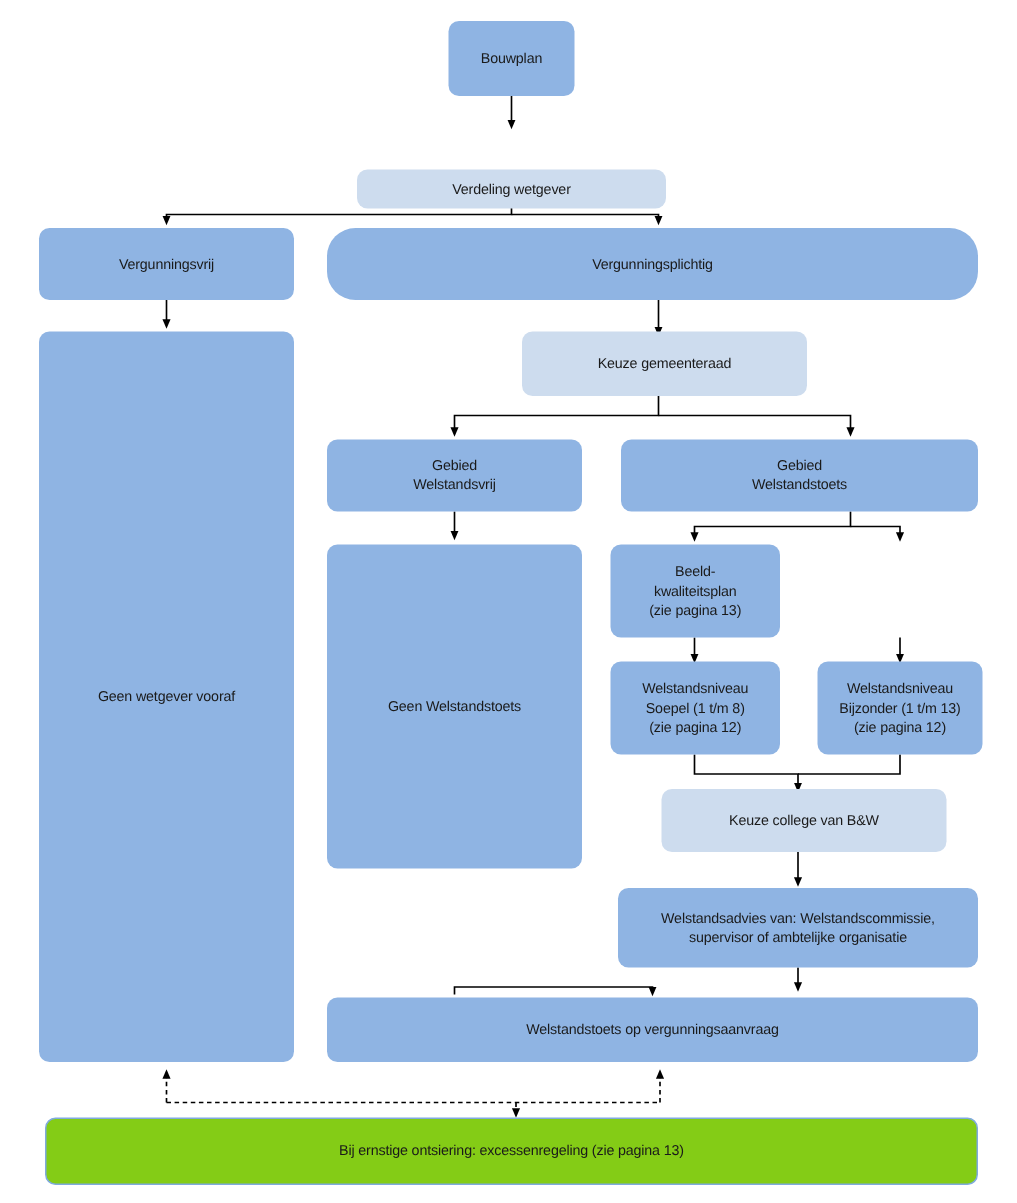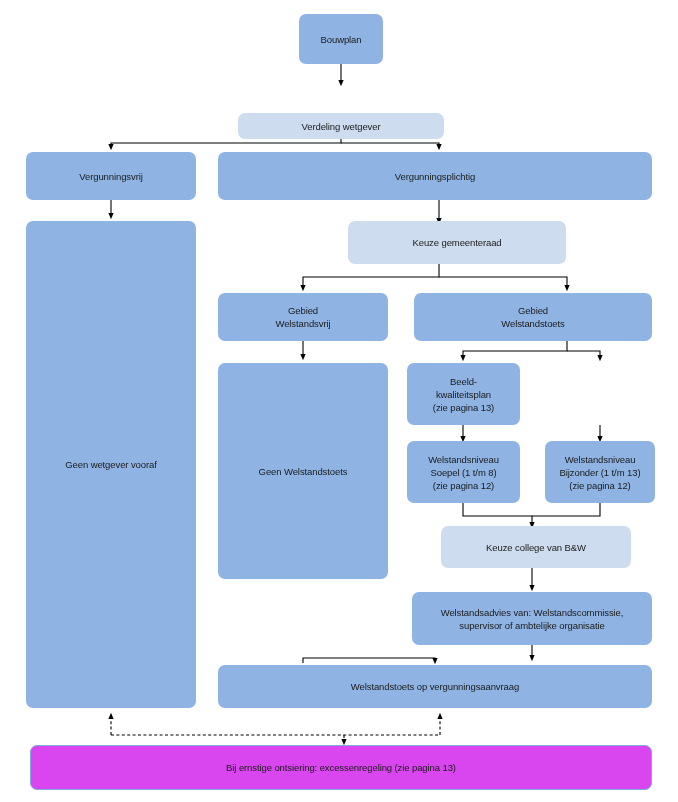--- a/index.html
+++ b/index.html
@@ -29,21 +29,21 @@
     color: #1a1a1a;
     font-size: 9.5px;
     line-height: 13px;
     letter-spacing: -0.1px;
     padding: 2px 4px;
     white-space: pre-line;
   }
   .fill-dark  { background: #8FB4E3; }
   .fill-light { background: #CDDCEE; }
   .fill-white {
-    background: #d946ef;
+    background: #84cc16;
     border: 1.6px solid #7FAADD;
   }
 
   svg#wires {
     position: absolute;
     left: 0; top: 0;
     width: 678px;
     height: 802px;
     pointer-events: none;
   }
@@ -106,25 +106,25 @@
     <path class="ln-dash" d="M440,735 L440,716" marker-end="url(#ah)"></path>
     <path class="ln-dash" d="M344,735 L344,742" marker-end="url(#ah)"></path>
   </svg>
 
   <div class="node fill-dark" style="left:299px; top:14px; width:84px; height:50px;">Bouwplan</div>
 
   <div class="node fill-light" style="left:238px; top:88px; width:206px; height:26px;margin-top:25px;">Verdeling wetgever</div>
 
   <div class="node fill-dark" style="left:26px; top:152px; width:170px; height:48px;">Vergunningsvrij</div>
 
-  <div class="node fill-dark" style="left:218px; top:152px; width:434px; height:48px;">Vergunningsplichtig</div>
+  <div class="node fill-dark" style="left:218px; top:152px; width:434px; height:48px;border-radius:19px;">Vergunningsplichtig</div>
 
   <div class="node fill-dark" style="left:26px; top:221px; width:170px; height:487px;">Geen wetgever vooraf</div>
 
-  <div class="node fill-light" style="left:348px; top:221px; width:218px; height:43px;">Keuze gemeenteraad</div>
+  <div class="node fill-light" style="left:348px; top:221px; width:190px; height:43px;">Keuze gemeenteraad</div>
 
   <div class="node fill-dark" style="left:218px; top:293px; width:170px; height:48px;">Gebied
 Welstandsvrij</div>
 
   <div class="node fill-dark" style="left:414px; top:293px; width:238px; height:48px;">Gebied
 Welstandstoets</div>
 
   <div class="node fill-dark" style="left:218px; top:363px; width:170px; height:216px;">Geen Welstandstoets</div>
 
   <div class="node fill-dark" style="left:407px; top:363px; width:113px; height:62px;">Beeld-

